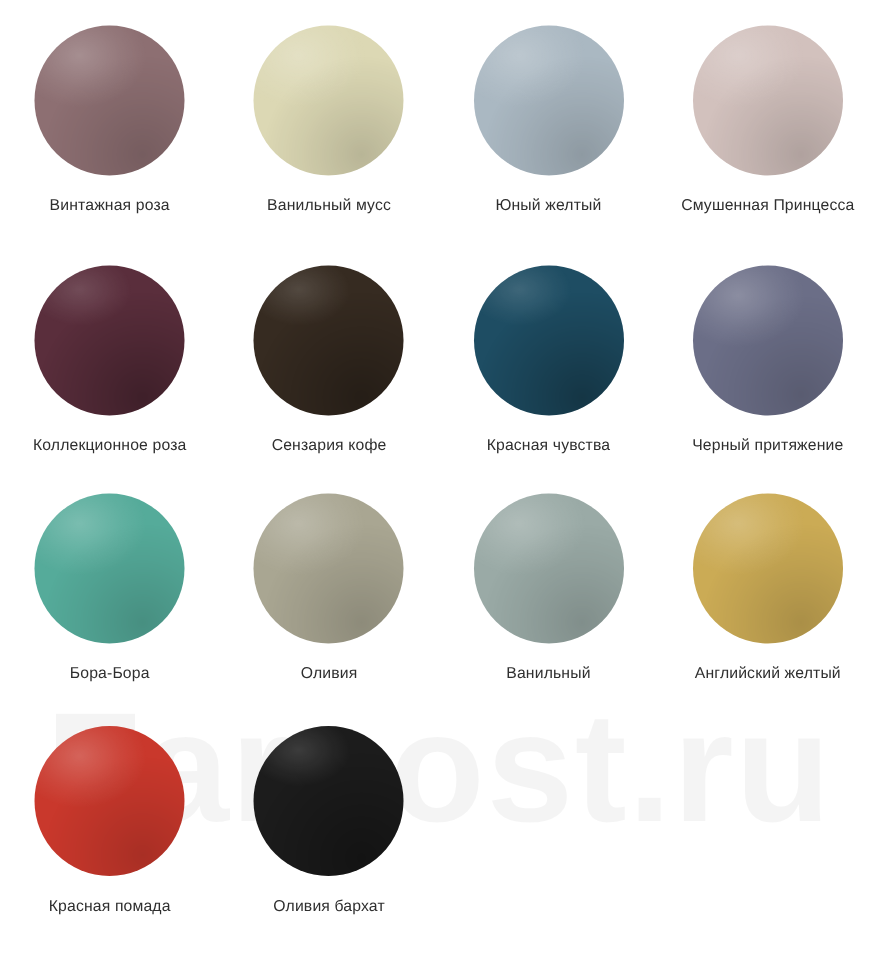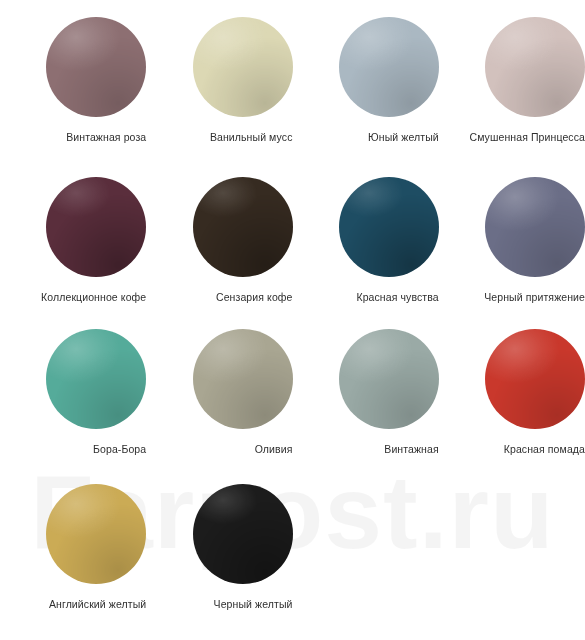--- a/index.html
+++ b/index.html
@@ -54,21 +54,21 @@
     grid-template-columns: repeat(4, 146.25px);
     grid-template-rows: 160px 152px 155px 173px;
     width: 585px;
     height: 640px;
     box-sizing: border-box;
   }
 
   .swatch-cell {
     display: flex;
     flex-direction: column;
-    align-items: flex-end;
+    align-items: center;
     justify-content: flex-start;
     padding-top: 17px;
     box-sizing: border-box;
   }
 
   .swatch-circle {
     width: 100px;
     height: 100px;
     border-radius: 50%;
     position: relative;
@@ -147,21 +147,21 @@
       <div class="swatch-cell">
         <div class="swatch-circle" title="Юный принц" style="background-color: rgb(170, 184, 194);"></div>
         <div class="swatch-label">Юный желтый</div>
       </div>
       <div class="swatch-cell">
         <div class="swatch-circle" title="Смушенная Принцесса" style="background-color: rgb(210, 193, 189);"></div>
         <div class="swatch-label">Смушенная Принцесса</div>
       </div>
       <div class="swatch-cell">
         <div class="swatch-circle is-dark" title="Коллекционное вино" style="background-color: rgb(90, 46, 60);"></div>
-        <div class="swatch-label">Коллекционное кофе</div>
+        <div class="swatch-label">Коллекционное роза</div>
       </div>
       <div class="swatch-cell">
         <div class="swatch-circle is-dark" title="Крепкий кофе" style="background-color: rgb(54, 43, 33);"></div>
         <div class="swatch-label">Сензария кофе</div>
       </div>
       <div class="swatch-cell">
         <div class="swatch-circle is-dark" title="Глубокие чувства" style="background-color: rgb(30, 77, 99);"></div>
         <div class="swatch-label">Красная чувства</div>
       </div>
       <div class="swatch-cell">
@@ -171,30 +171,30 @@
       <div class="swatch-cell">
         <div class="swatch-circle" title="Бора-Бора" style="background-color: rgb(85, 171, 154);"></div>
         <div class="swatch-label">Бора-Бора</div>
       </div>
       <div class="swatch-cell">
         <div class="swatch-circle" title="Оливия" style="background-color: rgb(169, 166, 146);"></div>
         <div class="swatch-label">Оливия</div>
       </div>
       <div class="swatch-cell">
         <div class="swatch-circle" title="Сензария" style="background-color: rgb(154, 170, 166);"></div>
-        <div class="swatch-label">Винтажная</div>
+        <div class="swatch-label">Ванильный</div>
+      </div>
+      <div class="swatch-cell">
+        <div class="swatch-circle" title="Английский желтый" style="background-color: rgb(203, 171, 85);"></div>
+        <div class="swatch-label">Английский желтый</div>
       </div>
       <div class="swatch-cell">
         <div class="swatch-circle" title="Красная помада" style="background-color: rgb(201, 56, 44);"></div>
         <div class="swatch-label">Красная помада</div>
       </div>
       <div class="swatch-cell">
-        <div class="swatch-circle" title="Английский желтый" style="background-color: rgb(203, 171, 85);"></div>
-        <div class="swatch-label">Английский желтый</div>
-      </div>
-      <div class="swatch-cell">
         <div class="swatch-circle is-dark" title="Черный бархат" style="background-color: rgb(28, 28, 28);"></div>
-        <div class="swatch-label">Черный желтый</div>
+        <div class="swatch-label">Оливия бархат</div>
       </div>
       <div class="swatch-cell is-empty"></div>
     </div>
 
 </div>
 
 </body></html>

